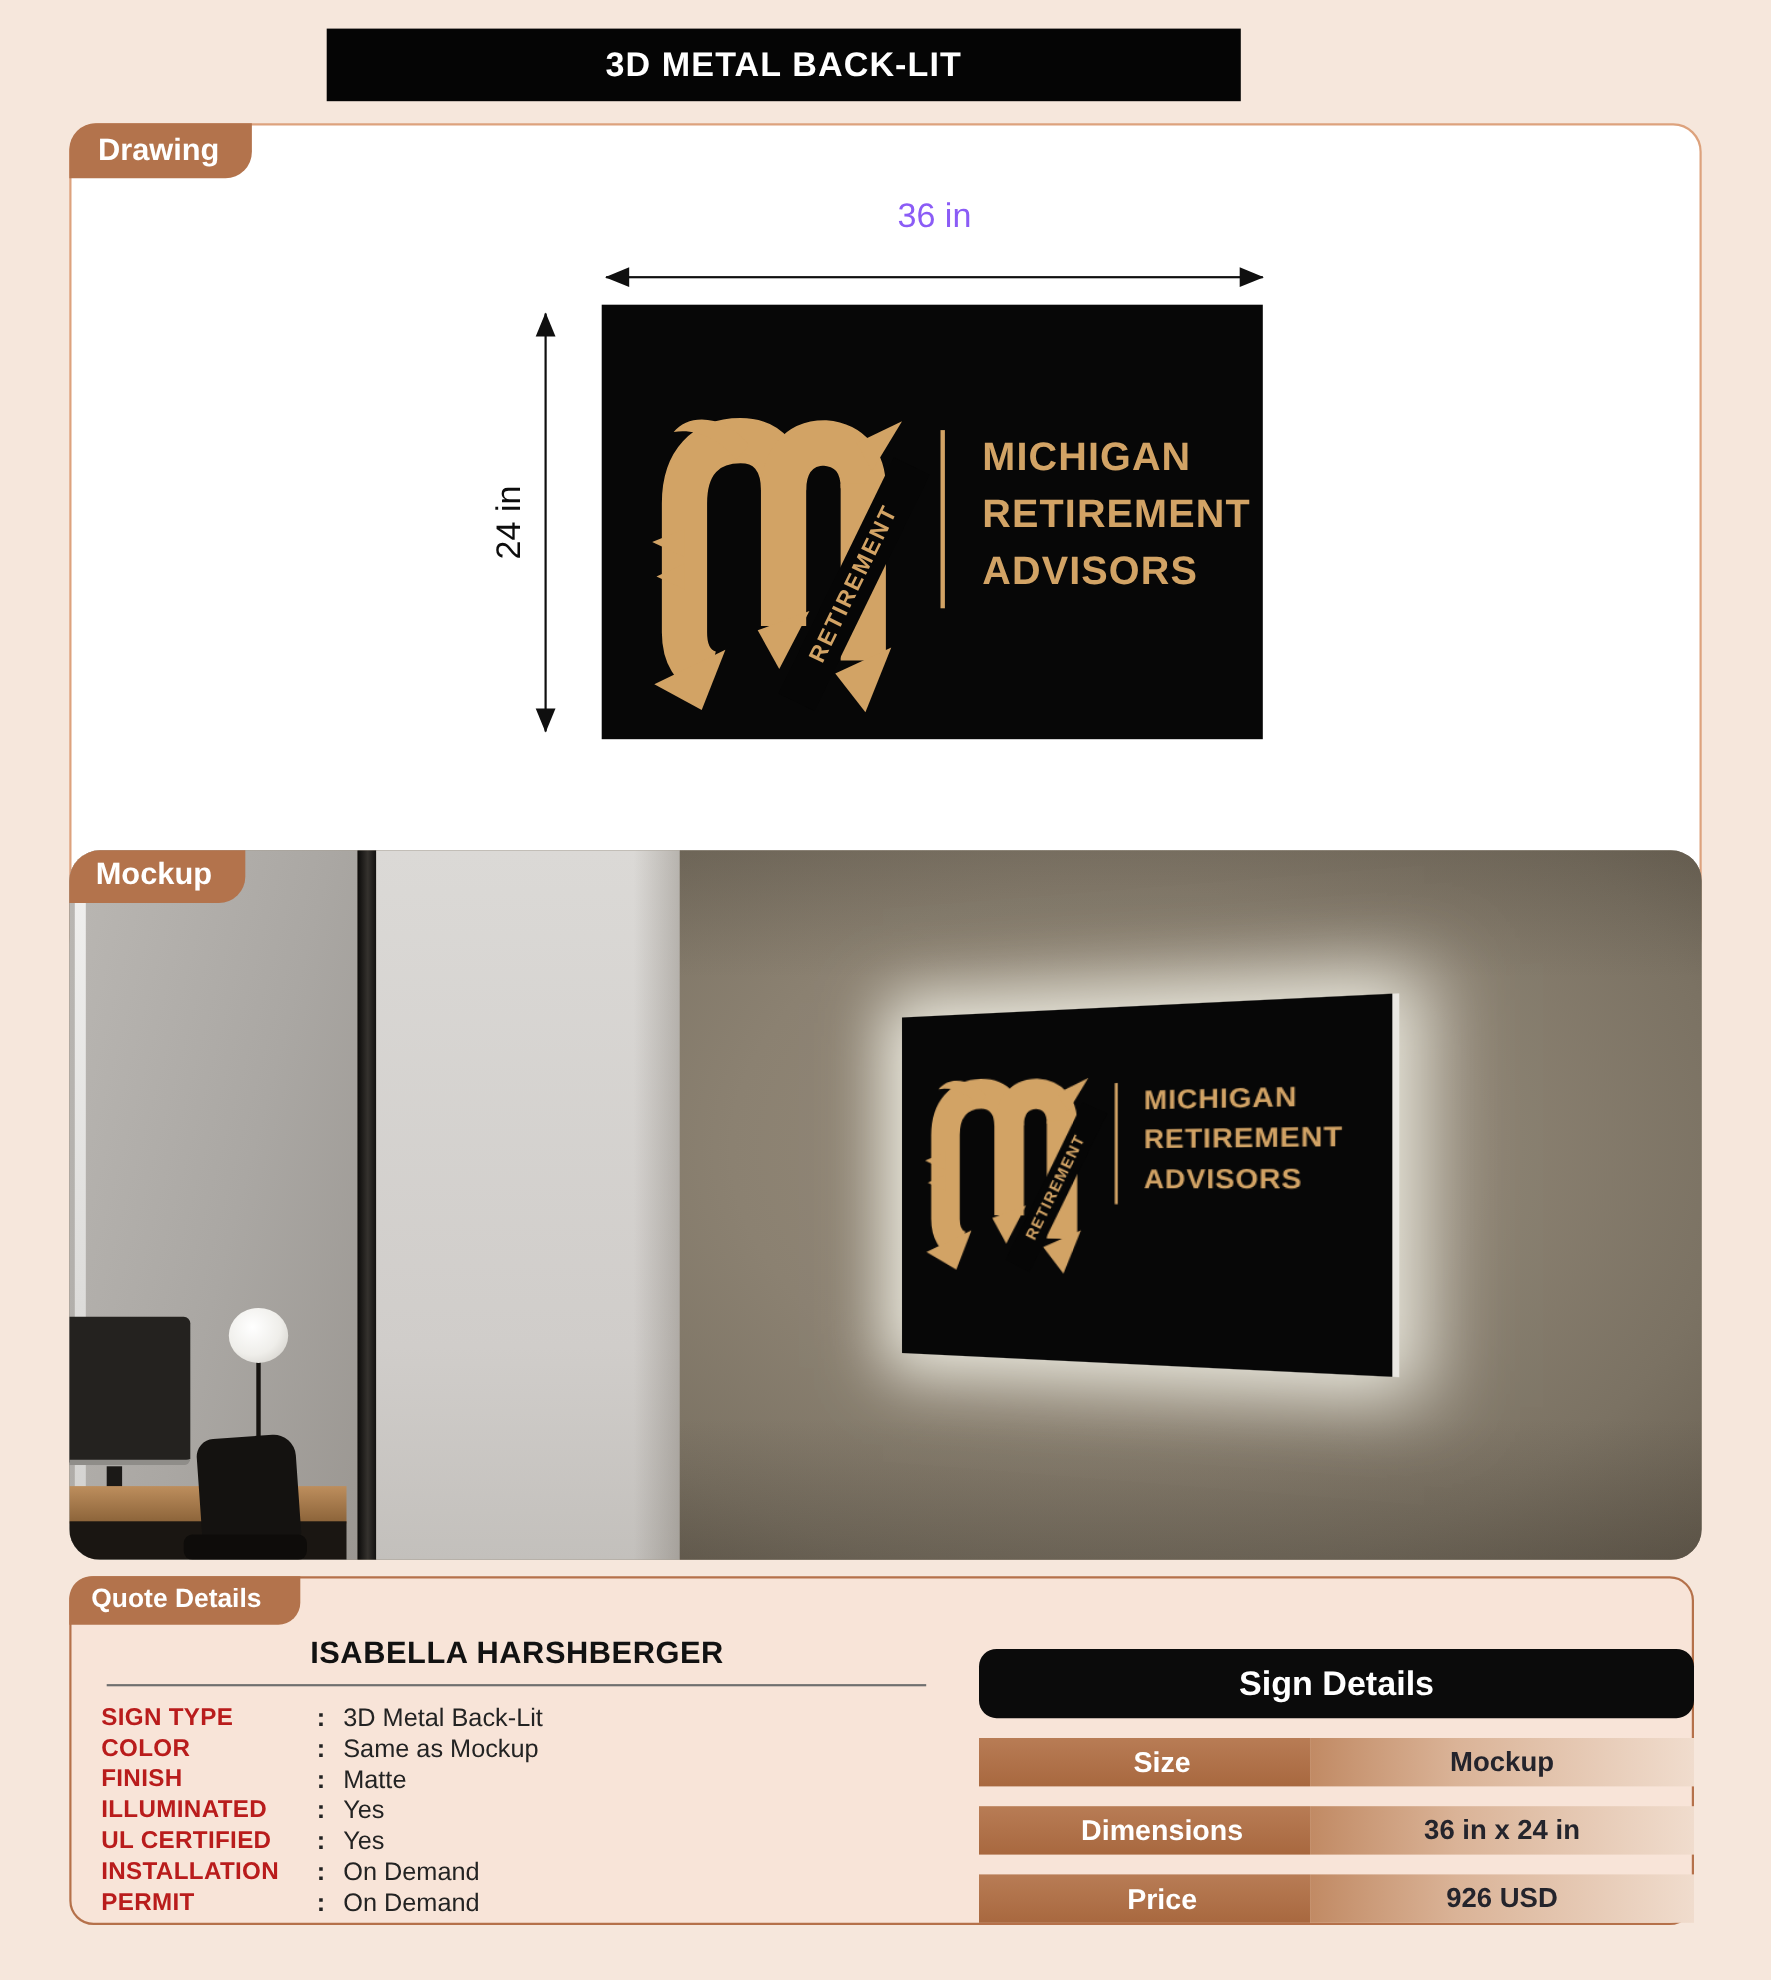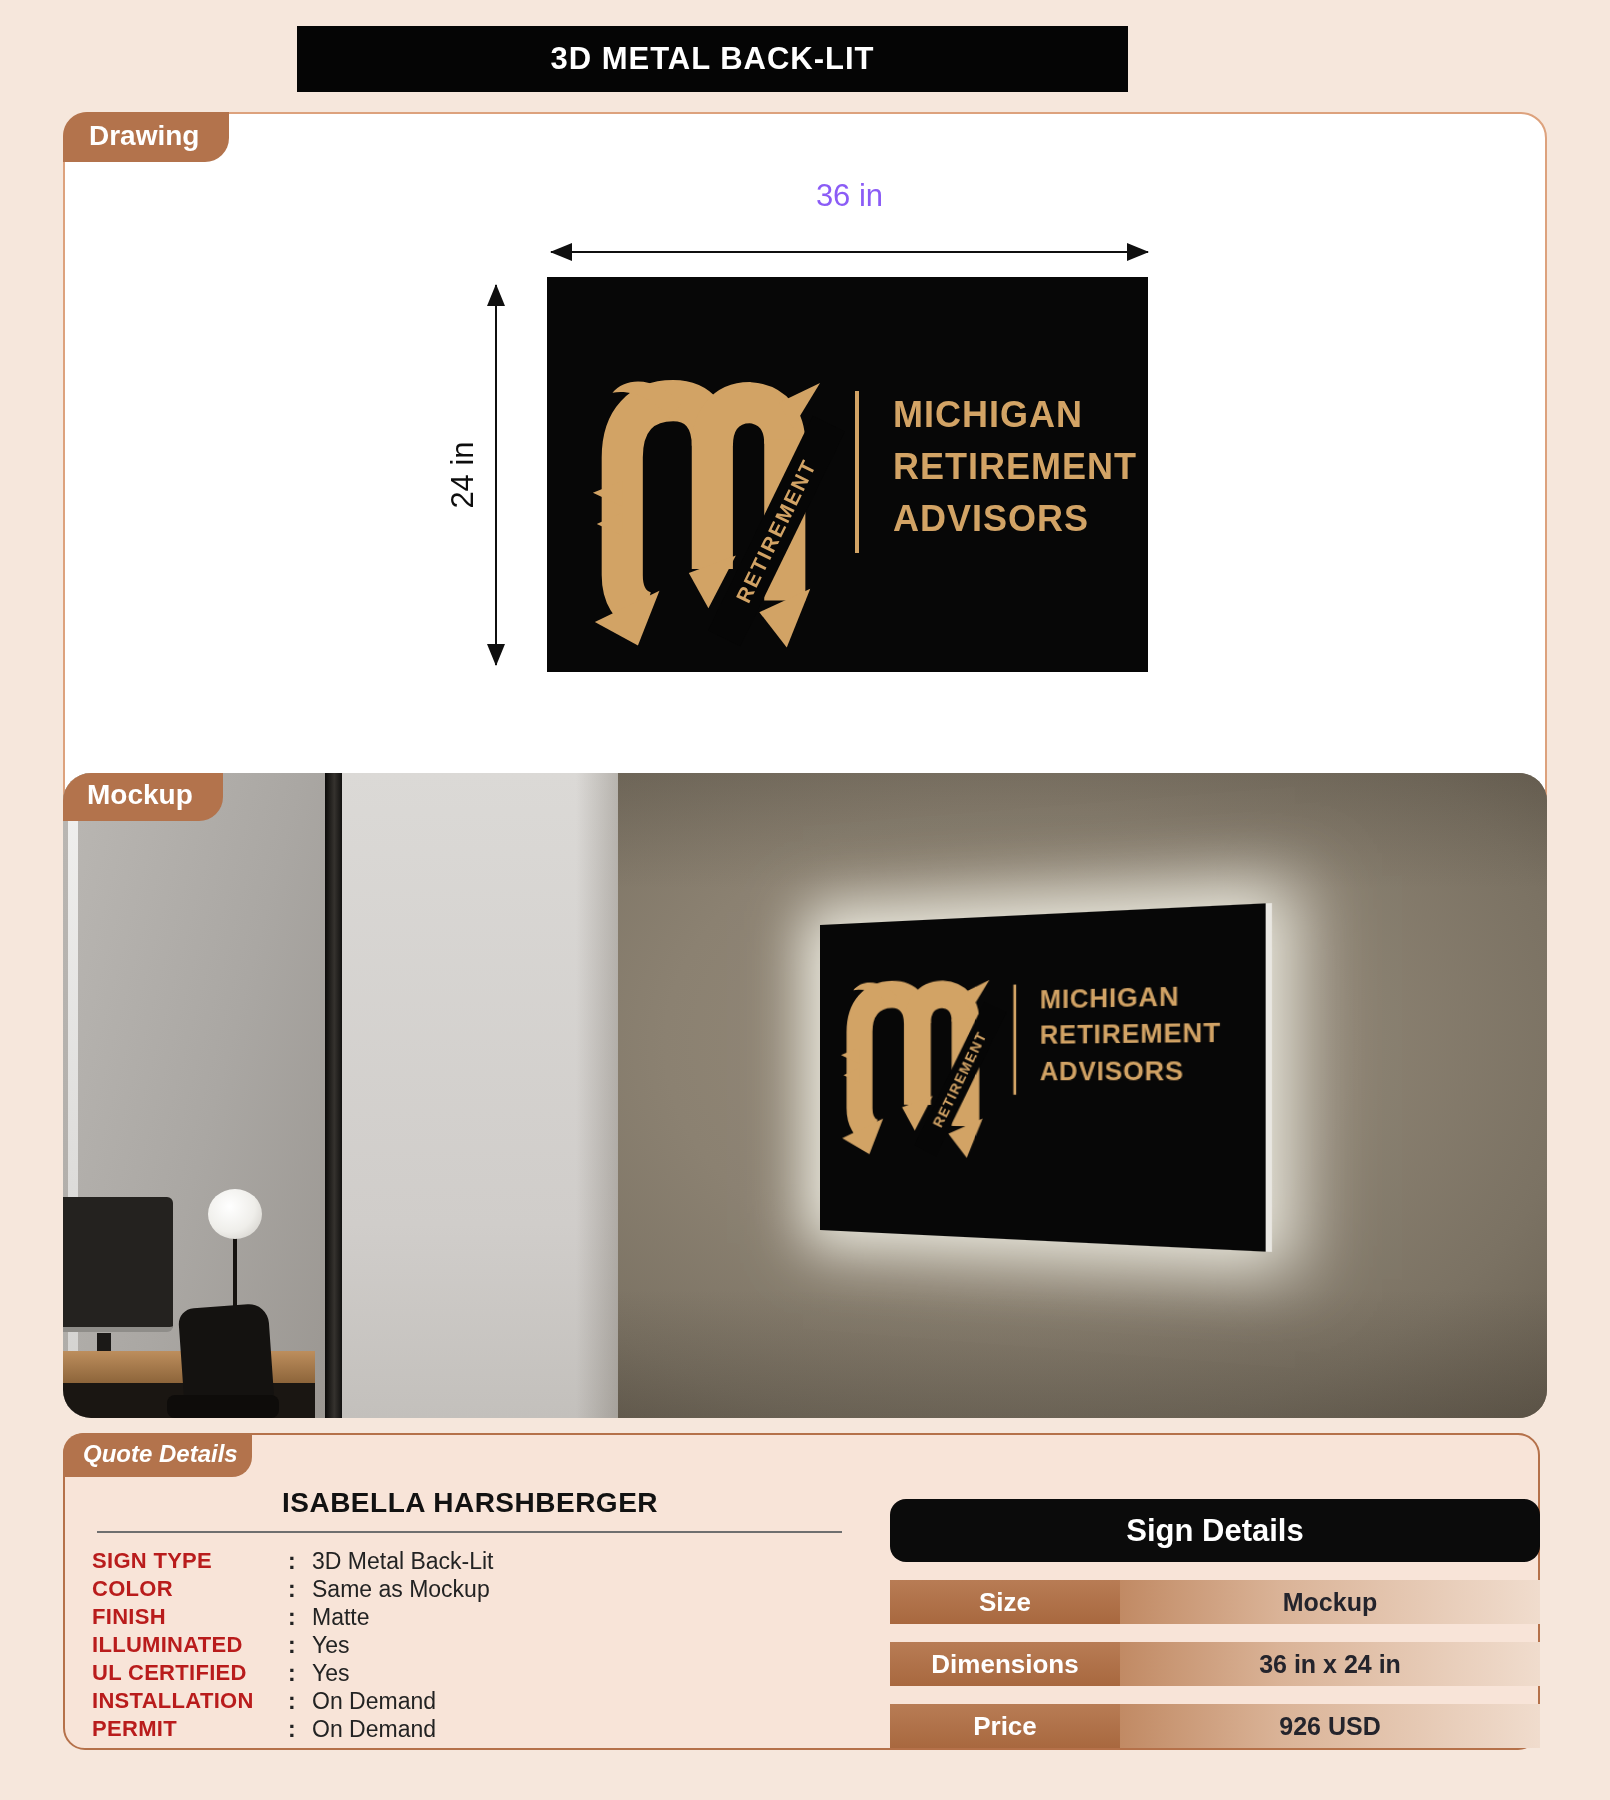--- a/index.html
+++ b/index.html
@@ -8,21 +8,21 @@
 
   
   .title-bar{position:absolute;left:297px;top:26px;width:831px;height:66px;background:#050505;
     display:flex;align-items:center;justify-content:center;}
   .title-bar span{color:#ffffff;font-weight:bold;font-size:31px;letter-spacing:1px;}
 
   
   .panel{position:absolute;box-sizing:border-box;}
   .tab{position:absolute;top:-2px;left:-2px;background:#b3734c;color:#fff;font-weight:bold;
     font-size:28px;padding:8px 30px 10px 26px;border-radius:24px 0 24px 0;z-index:30;}
-  .tab.small{font-size:24px;padding:7px 14px 9px 20px;border-radius:20px 0 20px 0;font-style:italic;}
+  .tab.small{font-size:24px;padding:7px 35px 9px 20px;border-radius:20px 0 20px 0;}
 
   
   .drawing-panel{left:63px;top:112px;width:1484px;height:766px;background:#ffffff;
     border:2px solid #dda27d;border-radius:26px;}
   .dim-label-h{position:absolute;left:486px;top:64px;width:597px;text-align:center;
     font-size:31px;color:#8b5cf6;}
   .arrow-h{position:absolute;left:486px;top:137px;width:597px;height:2px;background:#0f0f0f;}
   .arrow-h::before{content:"";position:absolute;left:-1px;top:-8px;border-top:9px solid transparent;
     border-bottom:9px solid transparent;border-right:22px solid #0f0f0f;}
   .arrow-h::after{content:"";position:absolute;right:-1px;top:-8px;border-top:9px solid transparent;
@@ -96,22 +96,22 @@
   .kv{position:absolute;left:27px;top:112px;width:760px;}
   .kv-row{display:flex;height:28px;align-items:center;}
   .kv-key{width:196px;font-weight:bold;font-size:22px;color:#b91c1c;letter-spacing:.3px;}
   .kv-sep{width:24px;font-weight:bold;font-size:23px;color:#222;}
   .kv-val{font-size:23px;color:#232323;}
 
   .sign-details{position:absolute;left:825px;top:64px;width:650px;}
   .sd-header{height:63px;background:#0b0b0b;border-radius:16px;color:#ffffff;
     display:flex;align-items:center;justify-content:center;font-size:31px;font-weight:bold;}
   .sd-row{display:flex;height:44px;margin-top:18px;}
-  .sd-label{width:230px;background:linear-gradient(180deg,#b87c55,#a8683f);color:#ffffff;
-    font-weight:bold;font-size:26px;display:flex;align-items:center;justify-content:center;}
+  .sd-label{width:269px;background:linear-gradient(180deg,#b87c55,#a8683f);color:#ffffff;
+    font-weight:bold;font-size:26px;display:flex;align-items:center;justify-content:center;padding-left:32px;}
   .sd-value{flex:1;background:linear-gradient(90deg,#c18a64 0%,#dab397 38%,#f0dccd 100%);
     color:#24242c;font-weight:bold;font-size:25px;display:flex;align-items:center;justify-content:center;}
 </style>
 </head>
 <body>
 
 <div class="page">
 
   <div class="title-bar">
     <span>3D METAL BACK-LIT</span>

